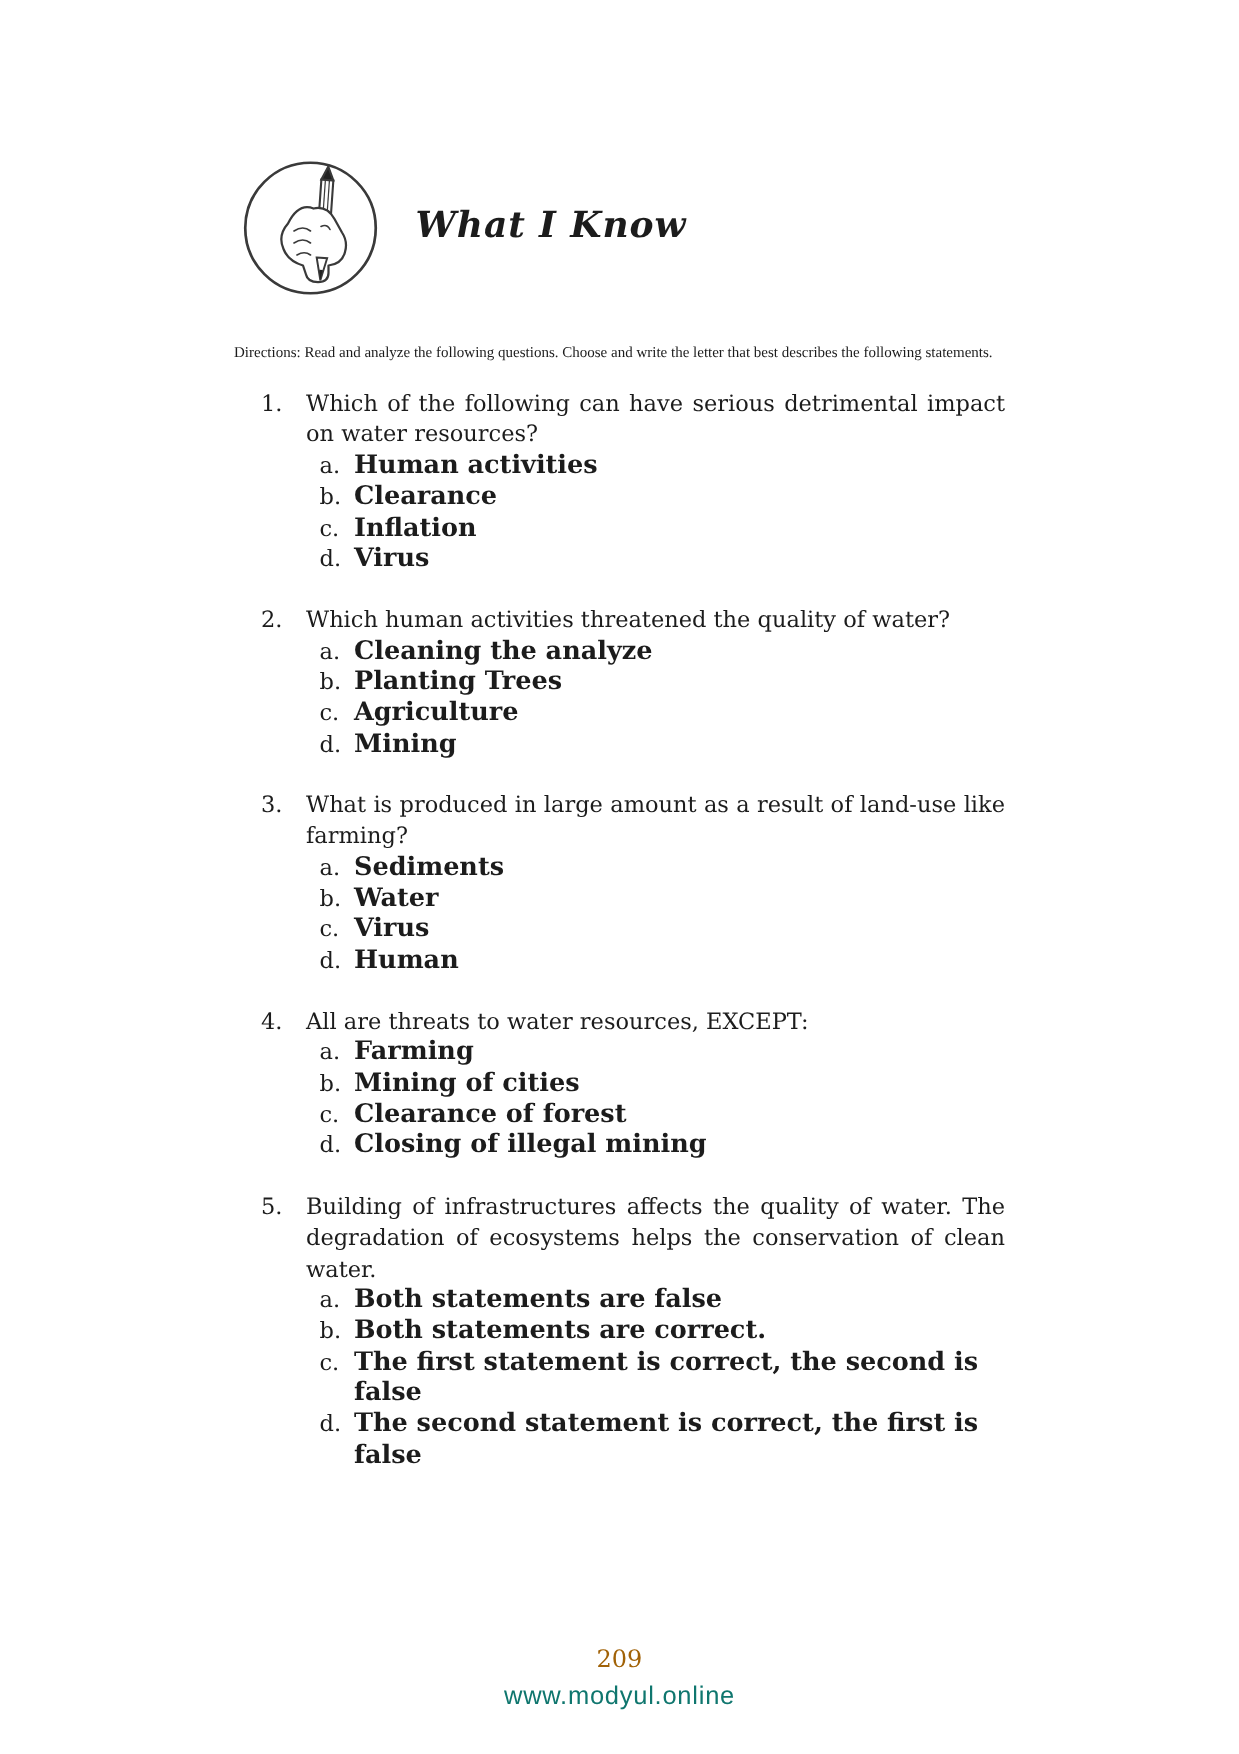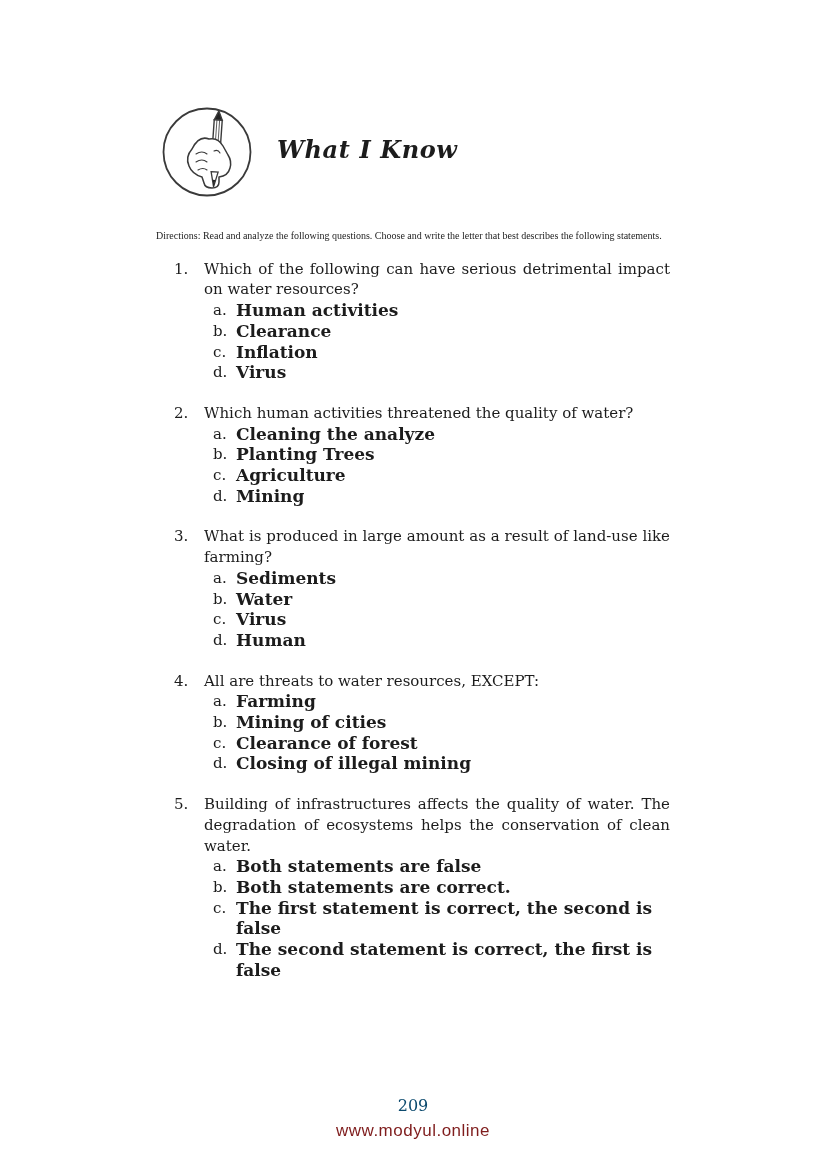--- a/index.html
+++ b/index.html
@@ -77,28 +77,28 @@
   .footer {
     position: absolute;
     top: 1096px;
     left: 0;
     width: 100%;
     text-align: center;
   }
   .page-number {
     font-size: 16px;
     line-height: 20px;
-    color: #0c4a6e;
+    color: #a16207;
   }
   .watermark {
     margin-top: 5px;
     font-family: "Liberation Sans", sans-serif;
     font-size: 17px;
     letter-spacing: 0.5px;
-    color: #7f1d1d;
+    color: #0f766e;
   }
 </style>
 </head>
 <body>
 
 <div class="page">
   <div class="content">
 
     <div class="header">
       <div class="icon-wrap">

